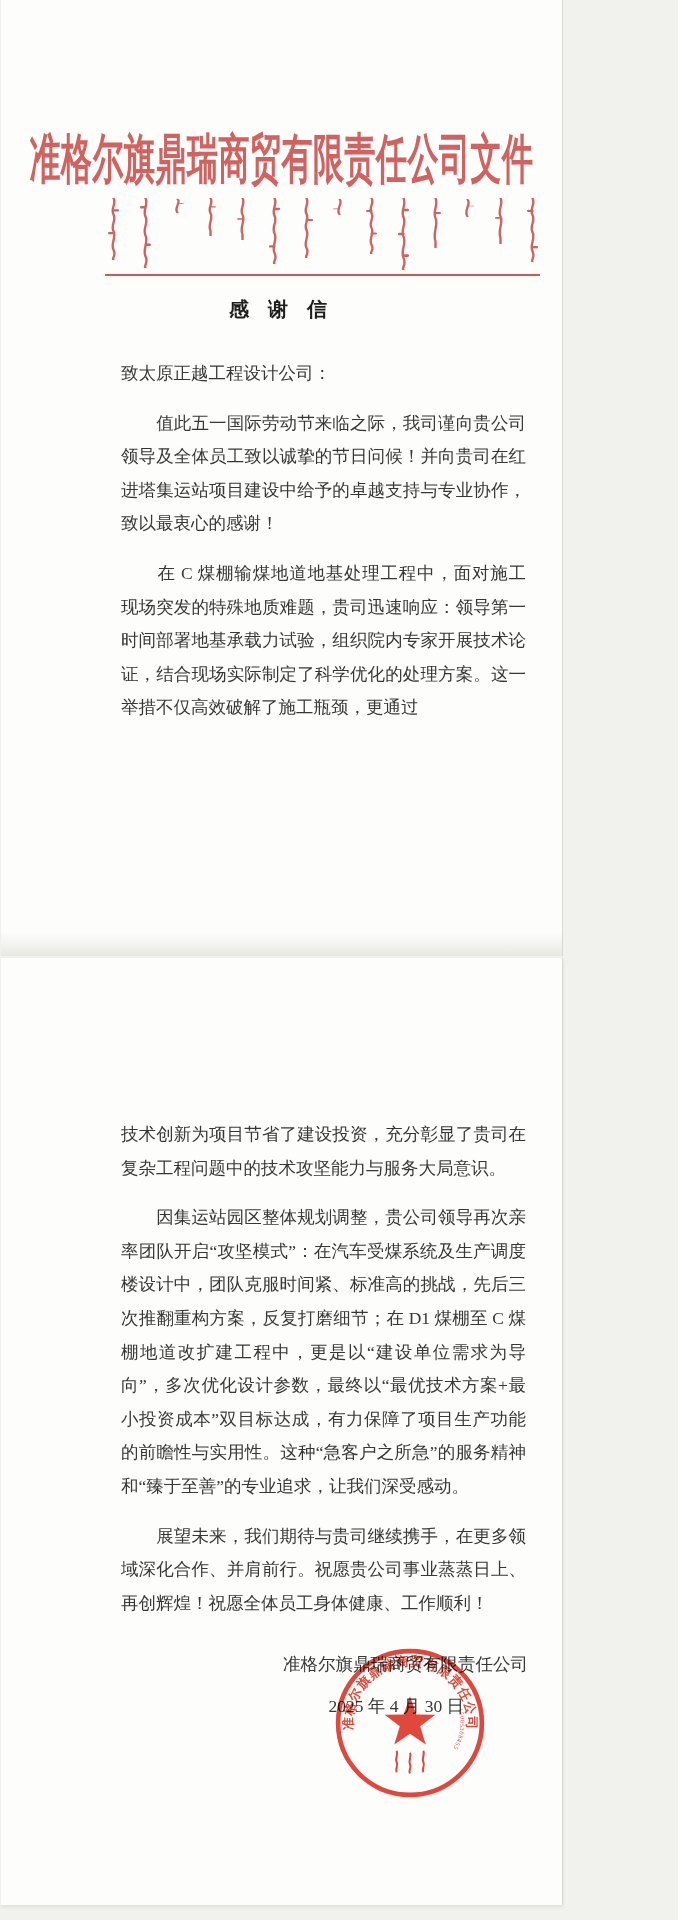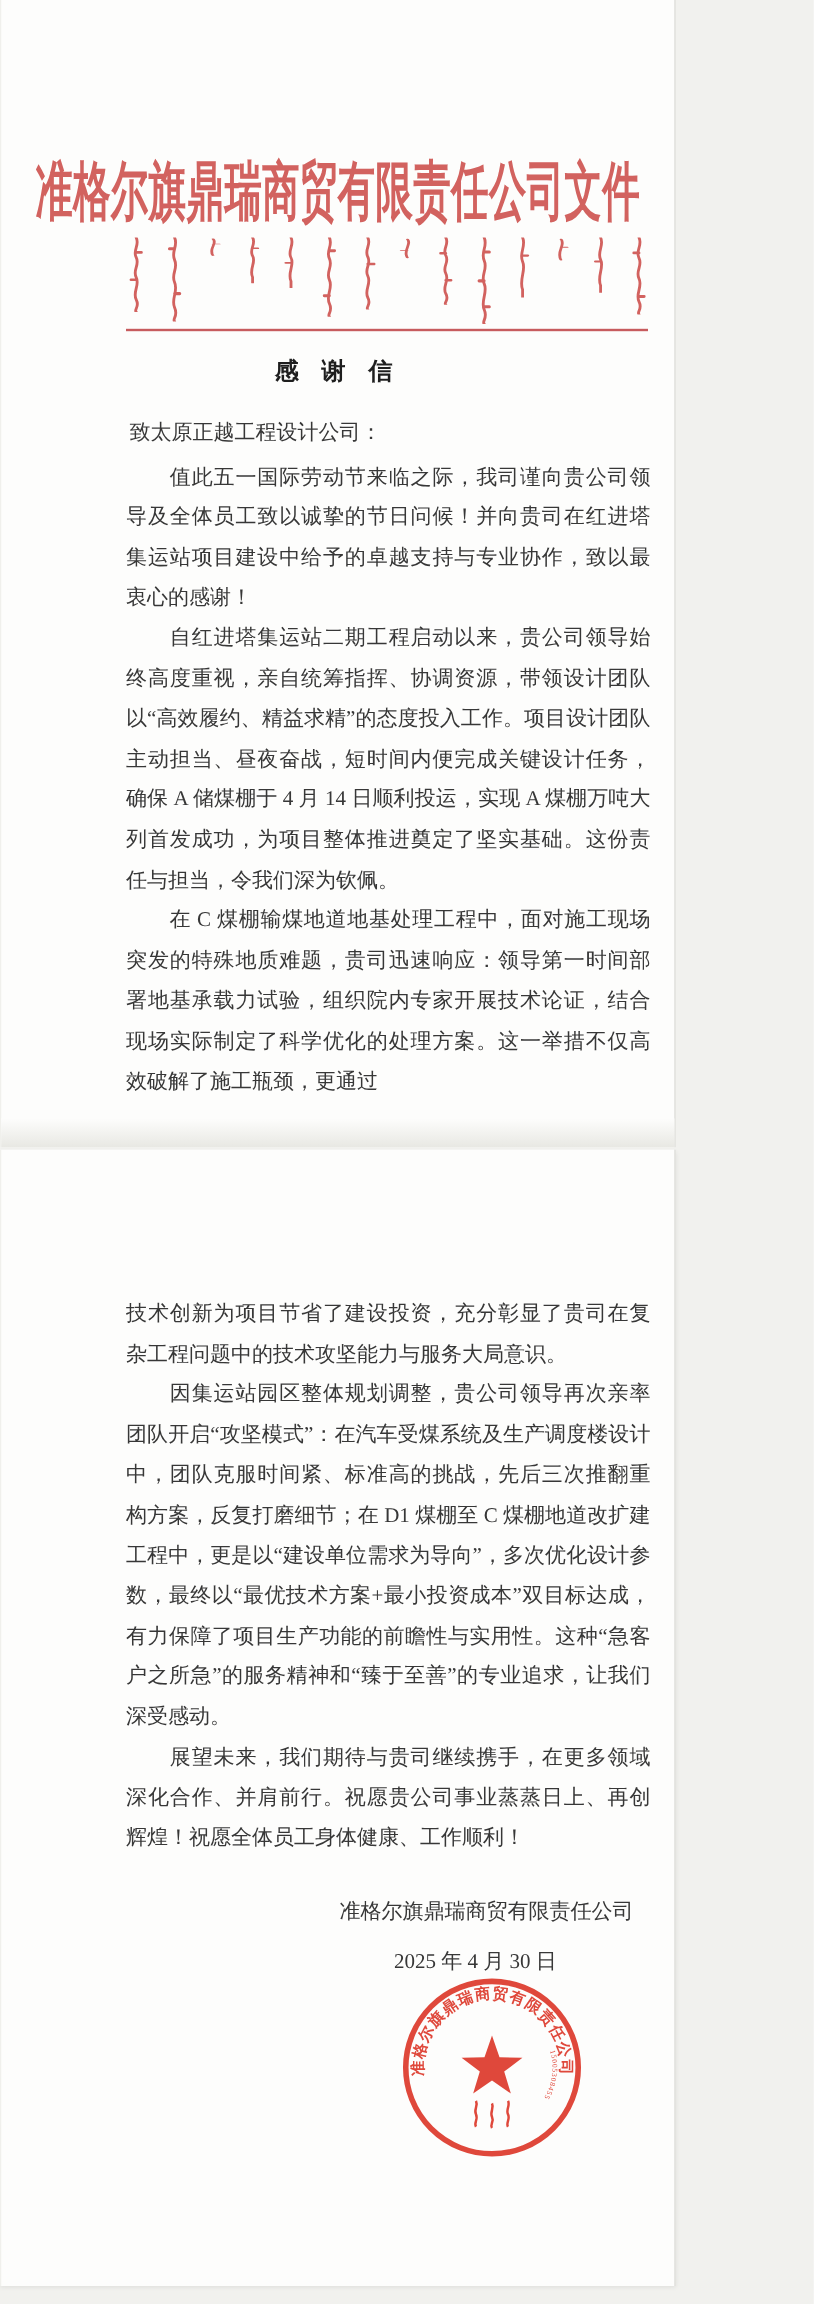--- a/index.html
+++ b/index.html
@@ -45,23 +45,23 @@
   .letter-title {
     position: absolute; top: 296px; left: 0; right: 0; margin: 0;
     text-align: center; color: #1e1e1e;
     font-size: 20px; font-weight: bold; letter-spacing: 7px;
   }
   .content {
     position: absolute; left: 104px; width: 437px;
     color: #373737; font-size: 17.5px; line-height: 33.6px;
   }
   .content1 { top: 341px; }
-  .content2 { top: 120px; }
-  .salutation { margin: 3px; }
-  .para { margin: 0; text-align: justify; }
+  .content2 { top: 144px; }
+  .salutation { margin: 16px; }
+  .para { margin: 16px; text-align: justify; }
   .signature { margin: 28px 14px 0 0; text-align: right; }
   .sign-date { margin: 8px 78px 0 0; text-align: right; }
 
   .seal {
     position: absolute; top: 688px; left: 332px; width: 154px; height: 154px;
     mix-blend-mode: multiply; opacity: .93;
   }
   .seal .ink { fill: #df3a2c; }
   .seal .ink-stroke { stroke: #df3a2c; fill: none; }
 </style>
@@ -120,21 +120,20 @@
     </div>
 
     <div class="red-rule"></div>
 
     <h2 class="letter-title">感 谢 信</h2>
 
     <div class="content content1">
       <p class="salutation">致太原正越工程设计公司：</p>
       <div>
           <p class="para">　　值此五一国际劳动节来临之际，我司谨向贵公司领导及全体员工致以诚挚的节日问候！并向贵司在红进塔集运站项目建设中给予的卓越支持与专业协作，致以最衷心的感谢！</p>
-          <p class="para">　　自红进塔集运站二期工程启动以来，贵公司领导始终高度重视，亲自统筹指挥、协调资源，带领设计团队以“高效履约、精益求精”的态度投入工作。项目设计团队主动担当、昼夜奋战，短时间内便完成关键设计任务，确保 A 储煤棚于 4 月 14 日顺利投运，实现 A 煤棚万吨大列首发成功，为项目整体推进奠定了坚实基础。这份责任与担当，令我们深为钦佩。</p>
           <p class="para">　　在 C 煤棚输煤地道地基处理工程中，面对施工现场突发的特殊地质难题，贵司迅速响应：领导第一时间部署地基承载力试验，组织院内专家开展技术论证，结合现场实际制定了科学优化的处理方案。这一举措不仅高效破解了施工瓶颈，更通过</p>
         </div>
     </div>
   </section>
 
   <section class="page page2">
 
     <div class="content content2">
       <div>
           <p class="para">技术创新为项目节省了建设投资，充分彰显了贵司在复杂工程问题中的技术攻坚能力与服务大局意识。</p>

